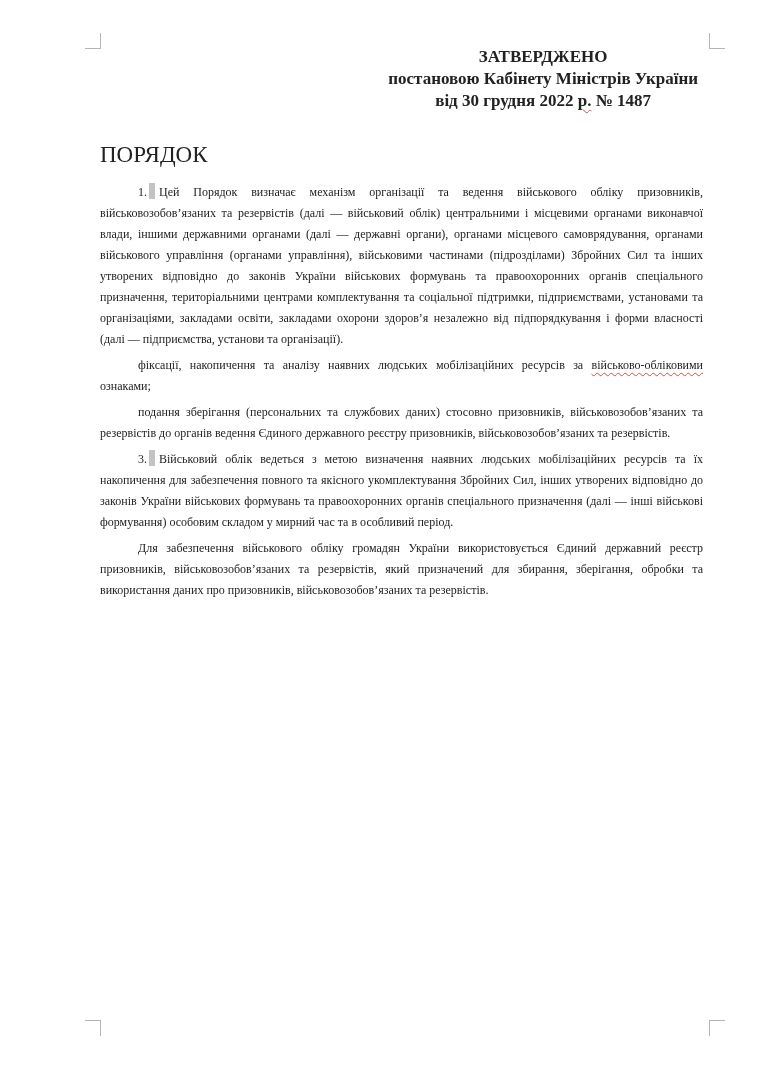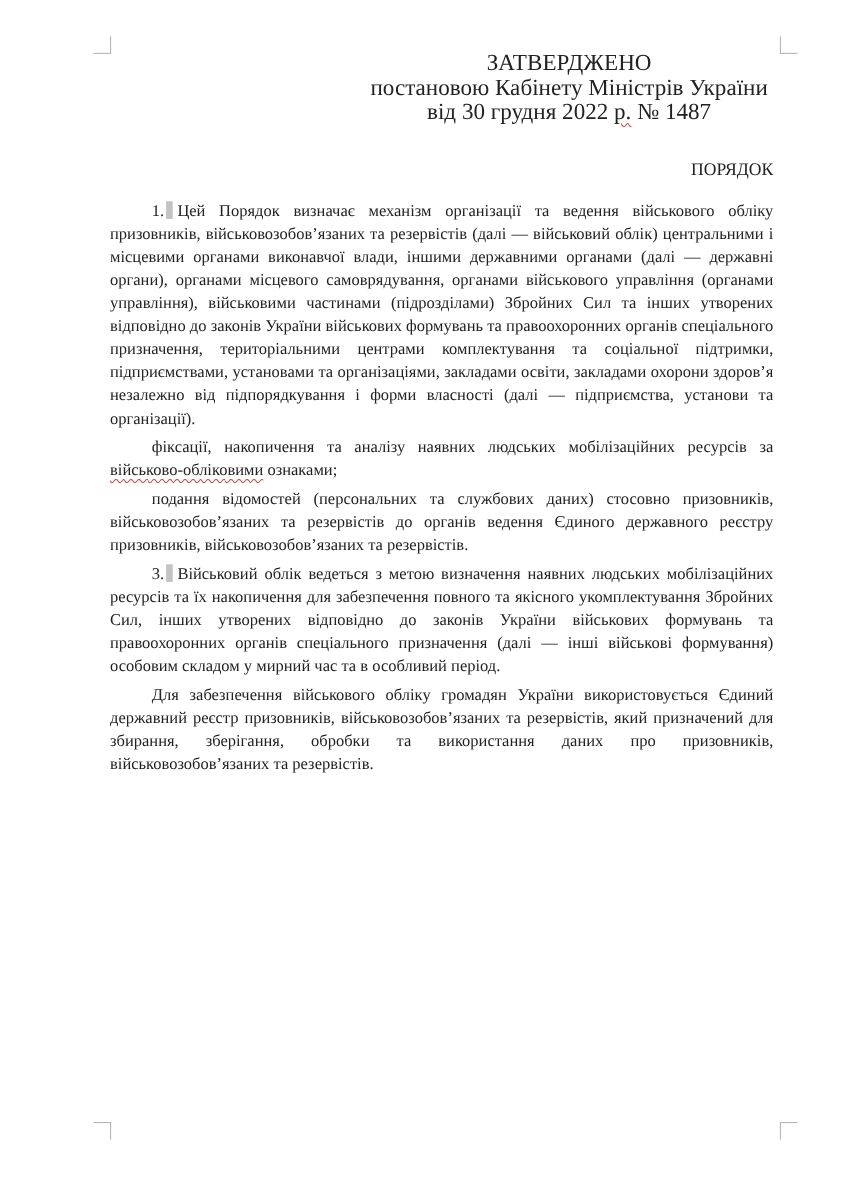--- a/index.html
+++ b/index.html
@@ -25,35 +25,36 @@
   .crop { position: absolute; width: 15px; height: 15px; }
   .crop.tl { left: 85px;  top: 33px;    border-right: 1px solid #b5b5b5; border-bottom: 1px solid #b5b5b5; }
   .crop.tr { left: 709px; top: 33px;    border-left: 1px solid #b5b5b5;  border-bottom: 1px solid #b5b5b5; }
   .crop.bl { left: 85px;  top: 1020px;  border-right: 1px solid #b5b5b5; border-top: 1px solid #b5b5b5; }
   .crop.br { left: 709px; top: 1020px;  border-left: 1px solid #b5b5b5;  border-top: 1px solid #b5b5b5; }
 
   .approval {
     margin: 46px 5px 0 auto;
     width: fit-content;
     text-align: center;
-    font-size: 21px;
+    font-size: 17px;
     line-height: 22px;
     white-space: nowrap;
+    font-weight: bold;
   }
 
   .doc-title {
     margin-top: 31px;
-    text-align: right;
-    font-size: 16px;
+    text-align: left;
+    font-size: 23px;
     line-height: 23px;
   }
 
   .body-text {
     margin-top: 16px;
-    font-size: 15px;
+    font-size: 12px;
     line-height: 21px;
     font-family: Liberation Serif, serif;
   }
 
   .para {
     margin: 0 0 5px 0;
     text-align: justify;
     text-indent: 38px;
   }
 
@@ -96,21 +97,21 @@
     </div>
 
     <div class="body-text">
 
       <p class="para"><span>1.</span><span class="marker"></span><span>Цей Порядок визначає механізм організації та ведення військового обліку призовників, військовозобов’язаних та резервістів (далі — військовий облік) центральними і місцевими органами виконавчої влади, іншими державними органами (далі — державні органи), органами місцевого самоврядування, органами військового управління (органами управління), військовими частинами (підрозділами) Збройних Сил та інших утворених відповідно до законів України військових формувань та правоохоронних органів спеціального призначення, територіальними центрами комплектування та соціальної підтримки, підприємствами, установами та організаціями, закладами освіти, закладами охорони здоров’я незалежно від підпорядкування і форми власності (далі — підприємства, установи та організації).</span></p>
 
 
       <p class="para"><span>фіксації, накопичення та аналізу наявних людських мобілізаційних ресурсів за </span><span class="squiggle">військово-обліковими</span><span> ознаками;</span></p>
 
 
-      <p class="para"><span>подання відомостей (персональних та службових даних) стосовно призовників, військовозобов’язаних та резервістів до органів ведення Єдиного державного реєстру призовників, військовозобов’язаних та резервістів.</span></p>
+      <p class="para"><span>подання зберігання (персональних та службових даних) стосовно призовників, військовозобов’язаних та резервістів до органів ведення Єдиного державного реєстру призовників, військовозобов’язаних та резервістів.</span></p>
 
       <p class="para"><span>3.</span><span class="marker"></span><span>Військовий облік ведеться з метою визначення наявних людських мобілізаційних ресурсів та їх накопичення для забезпечення повного та якісного укомплектування Збройних Сил, інших утворених відповідно до законів України військових формувань та правоохоронних органів спеціального призначення (далі — інші військові формування) особовим складом у мирний час та в особливий період.</span></p>
 
       <p class="para"><span>Для забезпечення військового обліку громадян України використовується Єдиний державний реєстр призовників, військовозобов’язаних та резервістів, який призначений для збирання, зберігання, обробки та використання даних про призовників, військовозобов’язаних та резервістів.</span></p>
 
     </div>
   </div>
 </div>
 
 </body></html>

